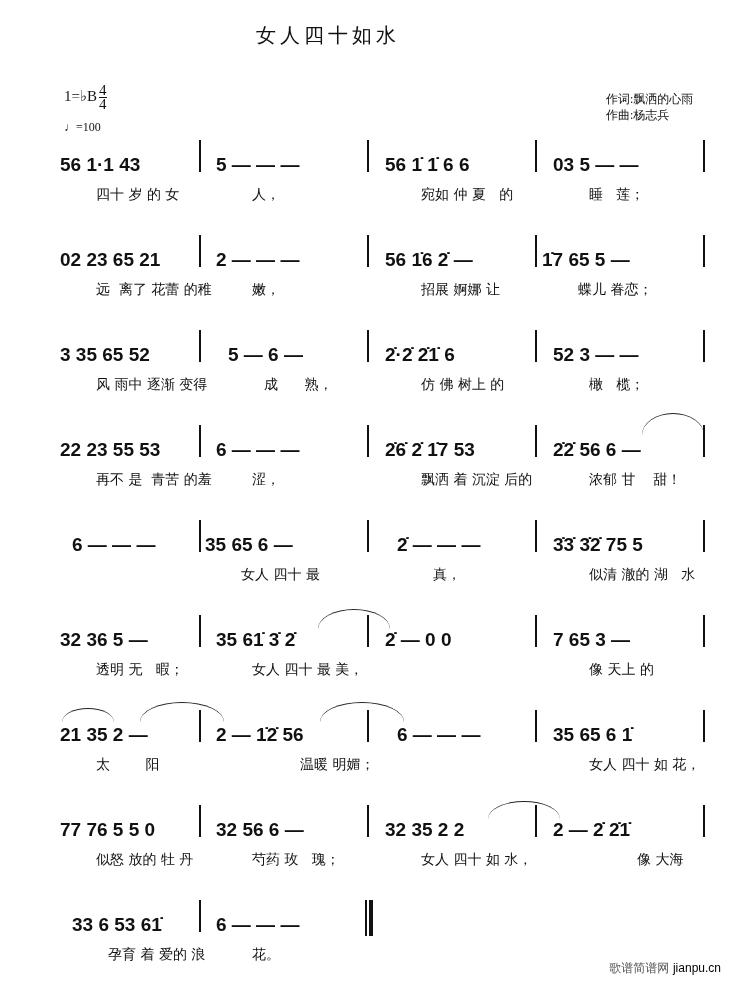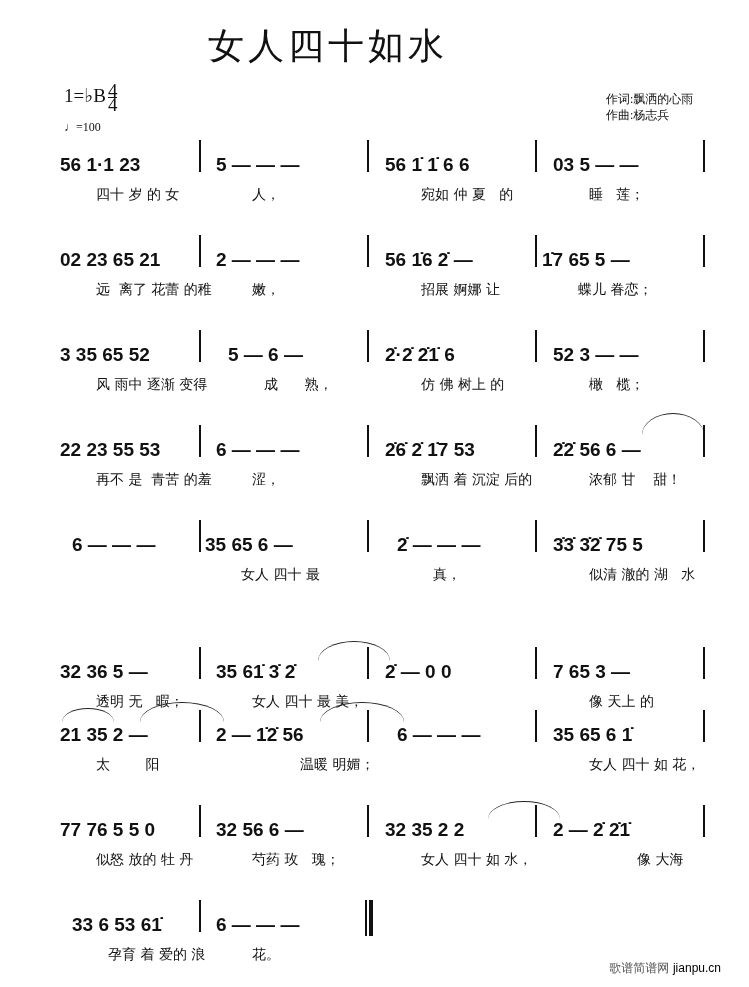--- a/index.html
+++ b/index.html
@@ -2,24 +2,24 @@
 <html><head>
 <meta charset="utf-8">
 <style>
   * { box-sizing: border-box; margin: 0; padding: 0; }
   html, body { width: 749px; height: 987px; background: #ffffff; overflow: hidden; }
   body { position: relative; font-family: "DejaVu Sans", sans-serif; color: #111; }
 
   .title {
     position: absolute; left: 0; width: 656px; top: 22px;
     text-align: center; font-family: "DejaVu Serif", serif;
-    font-size: 36px; letter-spacing: 4px; color: #111;
+    font-size: 20px; letter-spacing: 4px; color: #111;
   }
   .key {
-    position: absolute; left: 64px; top: 84px; font-size: 19px;
+    position: absolute; left: 64px; top: 84px; font-size: 15px;
     font-family: "Liberation Serif", serif; color: #111;
   }
   .key .frac { display: inline-block; vertical-align: middle; text-align: center; line-height: 13px; margin-left: 2px; }
   .key .frac span { display: block; }
   .key .frac .num { border-bottom: 1px solid #111; }
   .tempo {
     position: absolute; left: 64px; top: 120px; font-size: 12px;
     font-family: "Liberation Serif", serif;
   }
   .credits {
@@ -62,21 +62,21 @@
 <div class="tempo">
   <span>♩</span><span>=100</span>
 </div>
 <div class="credits">
   <div>作词:飘洒的心雨</div>
   <div>作曲:杨志兵</div>
 </div>
 
 <div class="sys" style="top:140px">
   <div class="measure" style="left:60px">
-      <div class="notes">56 1·1 23</div>
+      <div class="notes">56 1·1 43</div>
       <div class="lyrics">四十 岁 的 女</div>
     </div>
   <div class="bar" style="left:199px"></div>
   <div class="measure" style="left:216px">
       <div class="notes">5 — — —</div>
       <div class="lyrics">人，</div>
     </div>
   <div class="bar" style="left:367px"></div>
   <div class="measure" style="left:385px">
       <div class="notes">56 1̇ 1̇ 6 6</div>
@@ -176,21 +176,21 @@
       <div class="lyrics">真，</div>
     </div>
   <div class="bar" style="left:535px"></div>
   <div class="measure" style="left:553px">
       <div class="notes">3̇3̇ 3̇2̇ 75 5</div>
       <div class="lyrics">似清 澈的 湖   水</div>
     </div>
   <div class="bar" style="left:703px"></div>
 </div>
 
-<div class="sys" style="top:647px">
+<div class="sys" style="top:615px">
   <div class="measure" style="left:60px">
       <div class="notes">32 36 5 —</div>
       <div class="lyrics">透明 无   暇；</div>
     </div>
   <div class="bar" style="left:199px"></div>
   <div class="measure" style="left:216px">
       <div class="notes">35 61̇ 3̇ 2̇</div>
       <div class="lyrics">女人 四十 最 美，</div>
     </div>
   <div class="bar" style="left:367px"></div>

